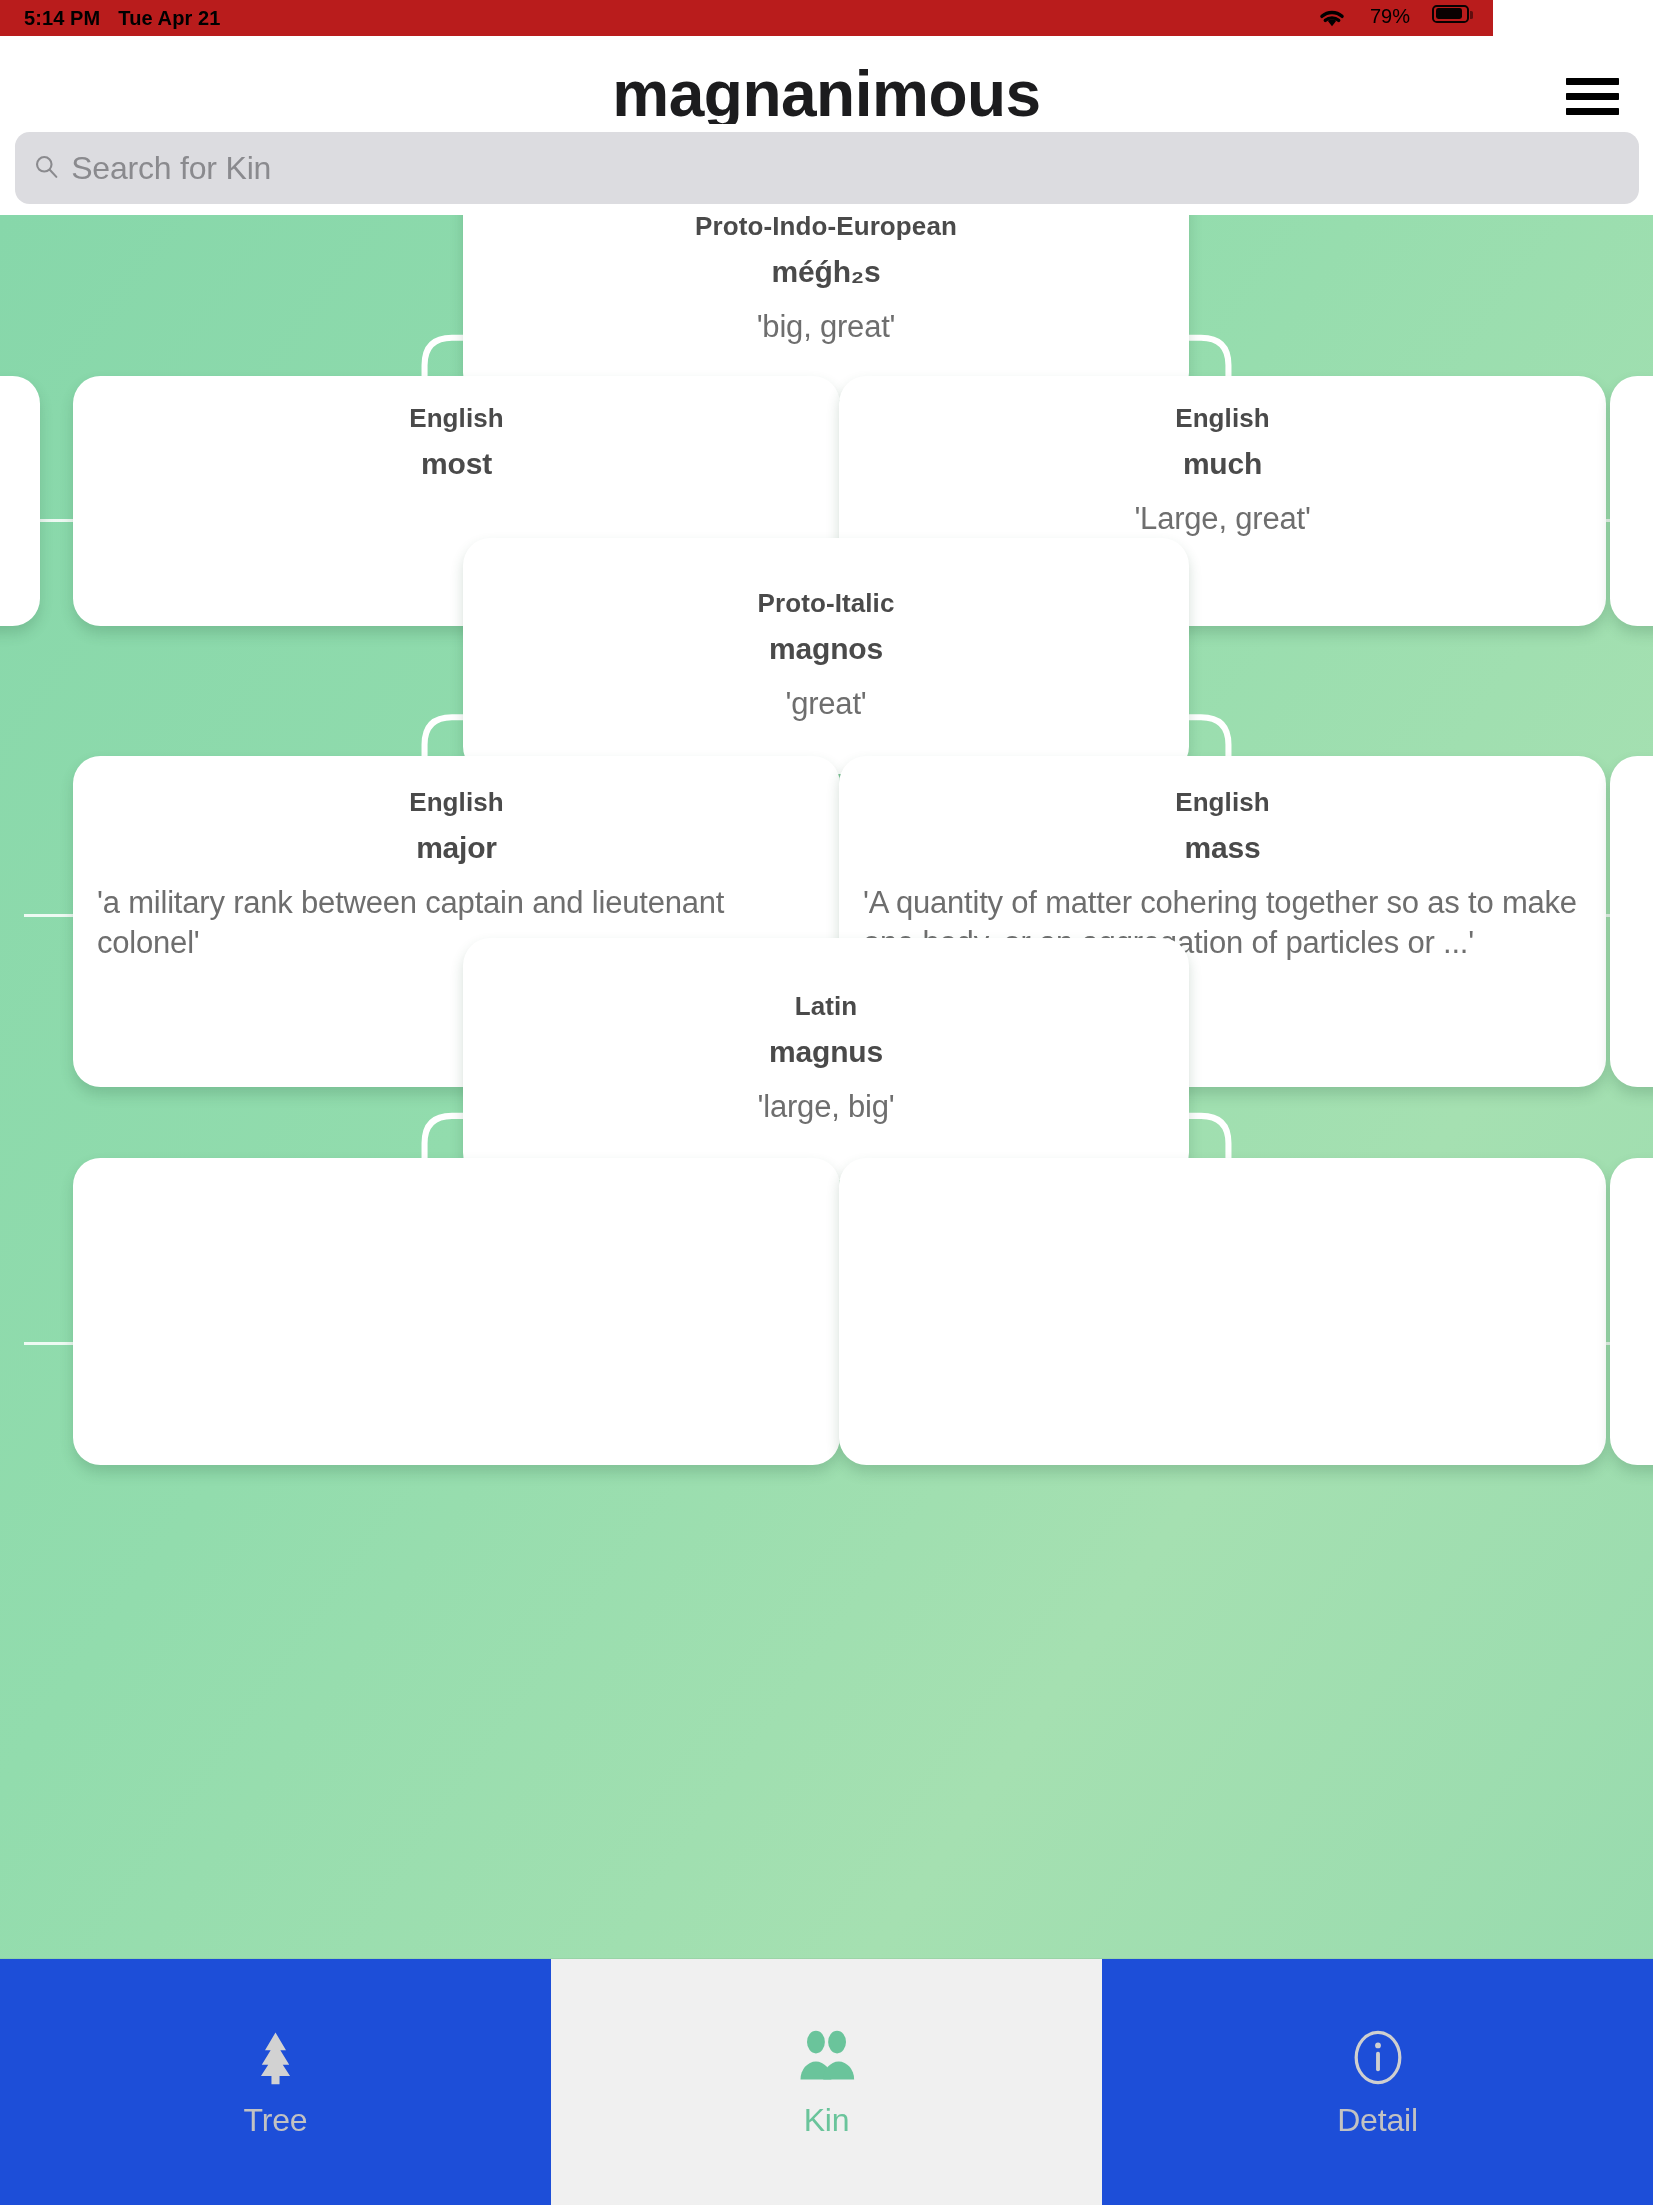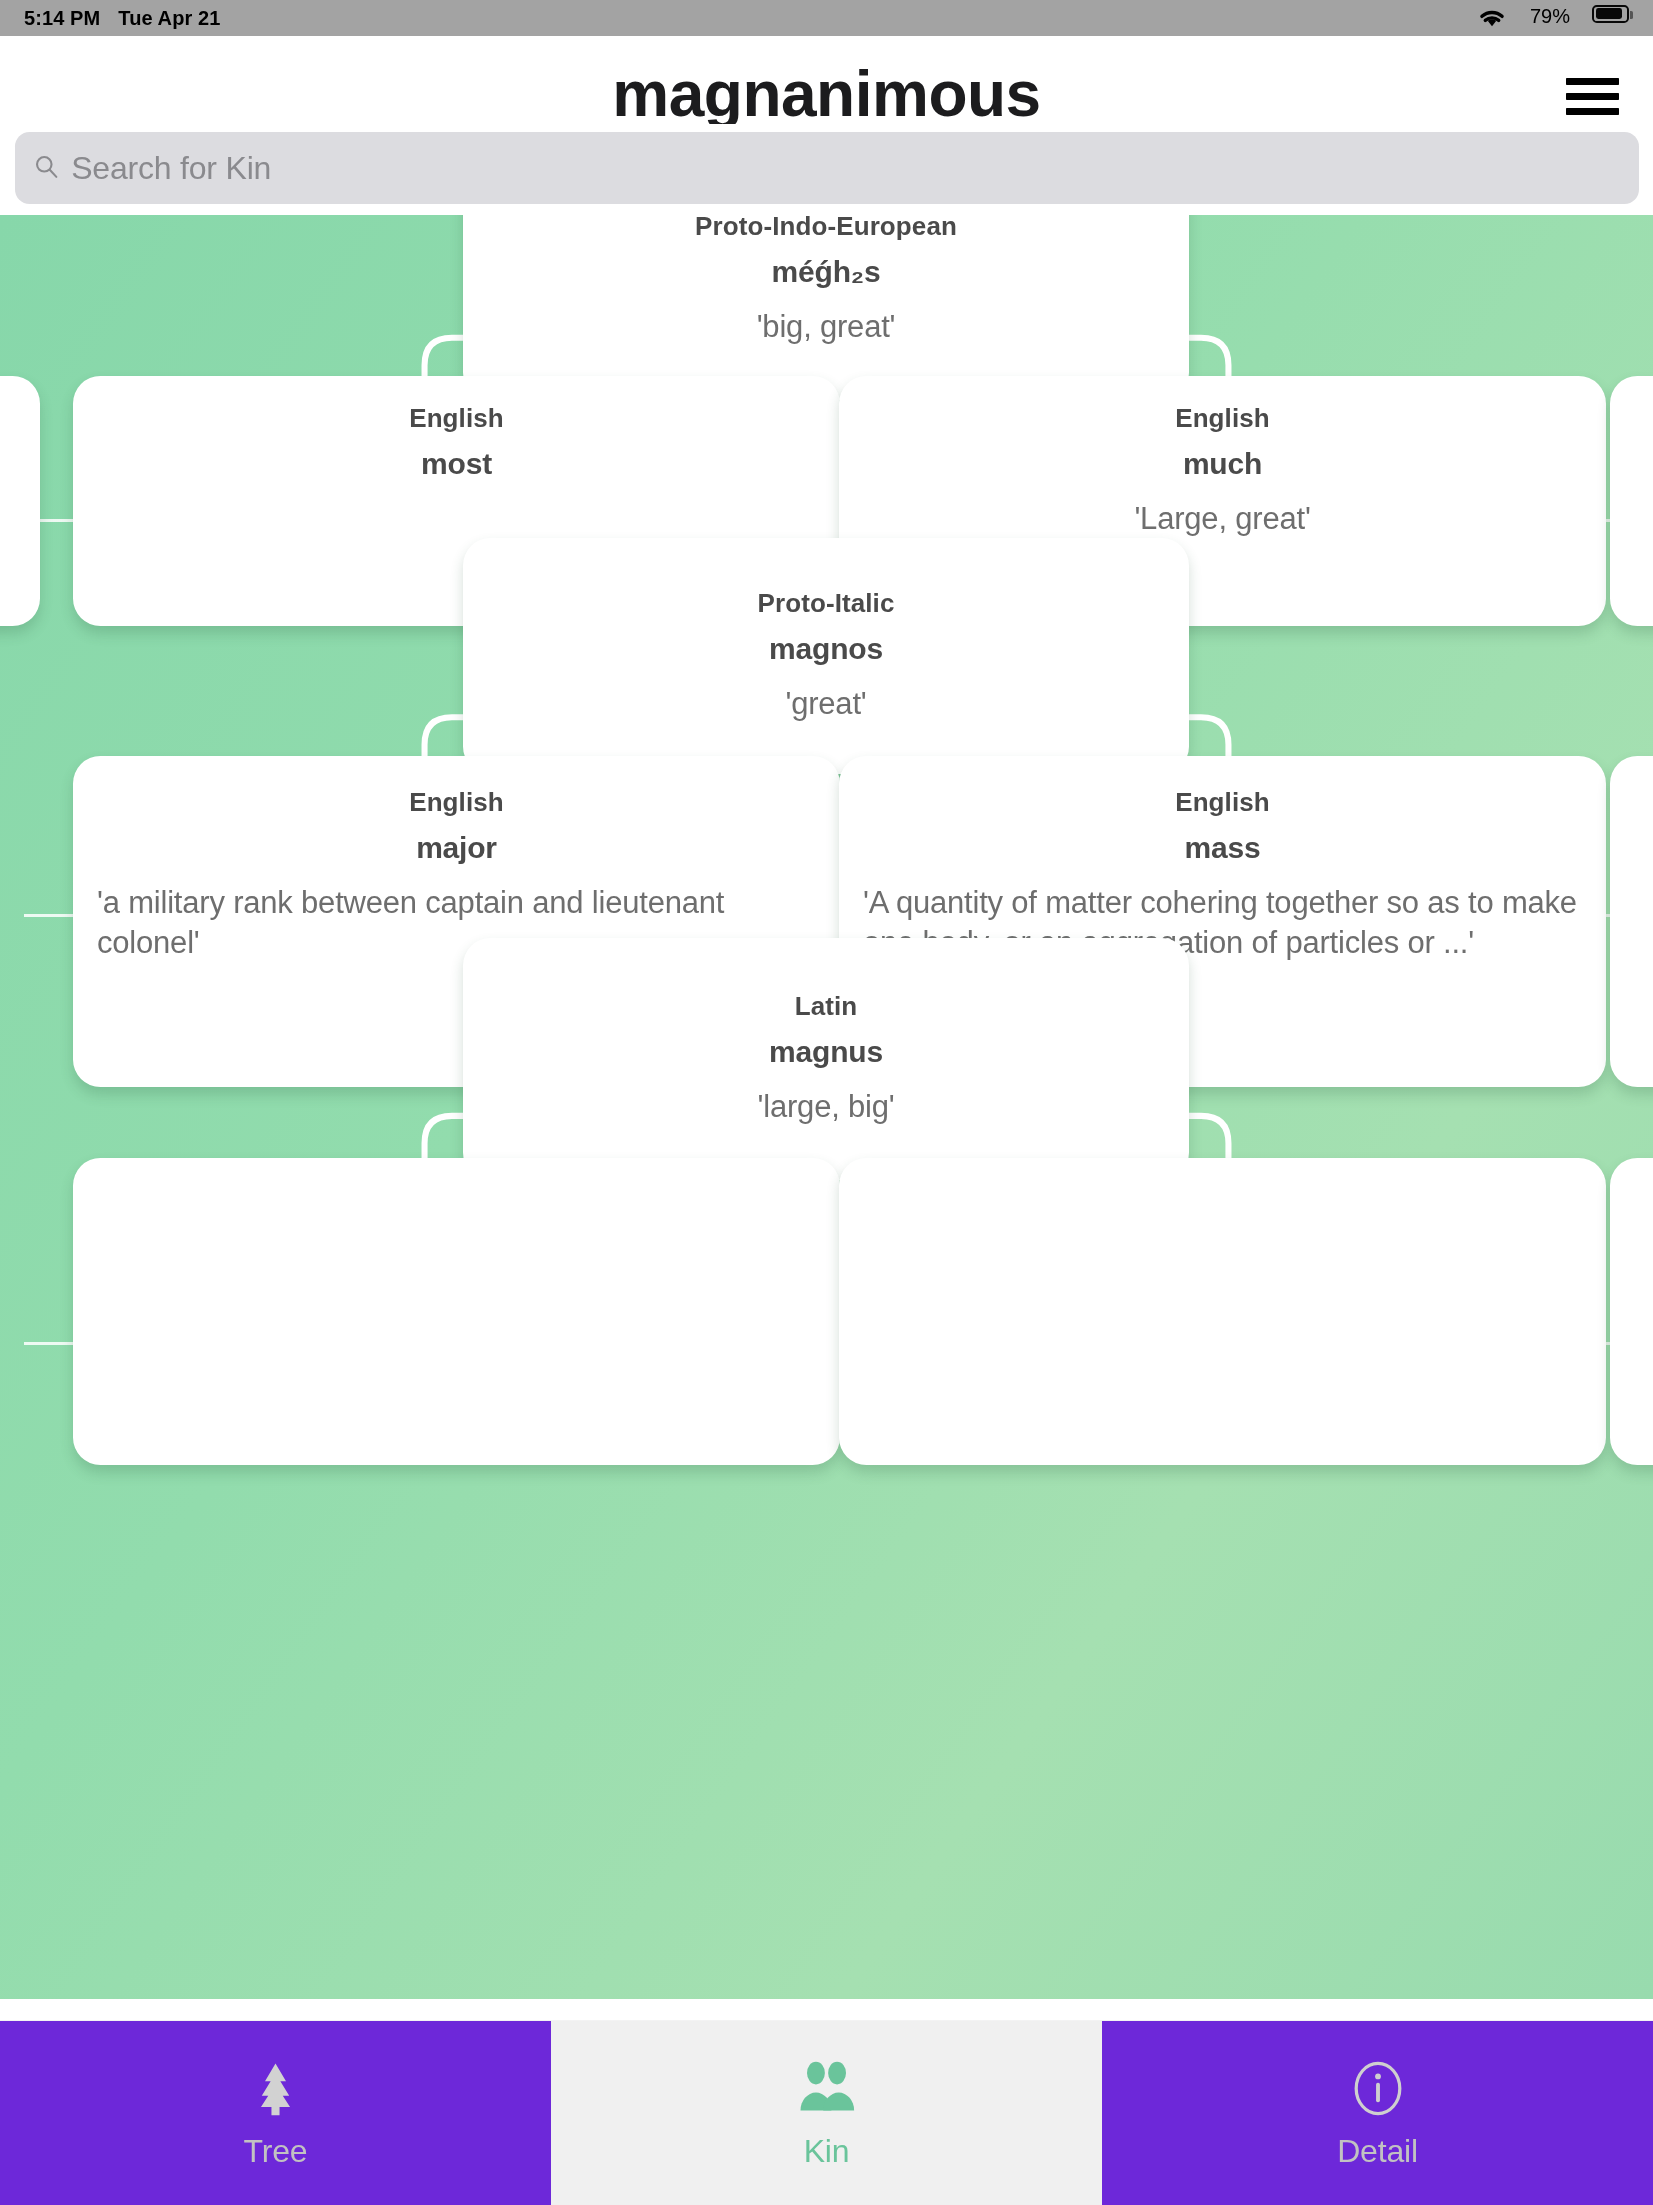--- a/index.html
+++ b/index.html
@@ -5,22 +5,22 @@
   * { margin:0; padding:0; box-sizing:border-box; }
   html, body {
     width:1653px; height:2205px;
     font-family:"Liberation Sans", sans-serif;
     background:#ffffff;
     overflow:hidden;
   }
   #app { position:relative; width:1653px; height:2205px; overflow:hidden; background:#fff; }
 
   
-  .statusbar { position:absolute; left:0; top:0; width:1653px; height:36px;
-    display:flex; align-items:center; padding:0 24px; background:#a3a3a3; z-index:40; }
+  .statusbar { position:absolute; left:0; top:0; width:1493px; height:36px;
+    display:flex; align-items:center; padding:0 24px; background:#b91c1c; z-index:40; }
   .sb-left { display:flex; align-items:center; gap:18px; font-size:20px; font-weight:600; color:#000; letter-spacing:0.1px; }
   .sb-spacer { flex:1; }
   .sb-right { display:flex; gap:22px; }
   .sb-batt-text { font-size:20px; font-weight:500; color:#000; }
   .wifi-ico { display:block; }
   .batt { width:37px; height:18px; border:2px solid #000; border-radius:4.8px; position:relative; opacity:.95; }
   .batt::after { content:""; position:absolute; right:-5.7px; top:4.8px; width:3.2px; height:7.3px;
     background:#000; border-radius:0 1.6px 1.6px 0; opacity:.5; }
   .batt-fill { position:absolute; left:1.6px; top:1.6px; bottom:1.6px; width:79%; background:#000; border-radius:2.4px; }
 
@@ -55,22 +55,22 @@
   .card-lang { font-size:26px; font-weight:700; color:#4a4a4a; letter-spacing:0.1px; text-align:center; }
   .card-word { font-size:30px; font-weight:700; color:#4a4a4a; margin-top:13px; letter-spacing:-0.2px; text-align:center; }
   .card-gloss { font-size:31px; font-weight:400; color:#6e6e6e; margin-top:18px;
     text-align:center; line-height:1.28; letter-spacing:-0.2px; }
   .card-gloss.left { text-align:left; align-self:stretch; }
 
   svg.links { position:absolute; left:0; top:0; width:1653px; height:1784px;
     pointer-events:none; overflow:visible; }
 
   
-  .tabbar { position:absolute; left:0; bottom:0; width:1653px; height:184px;
-    background:#6d28d9; display:flex; z-index:50; box-shadow:0 -0.8px 0 rgba(0,0,0,.06); }
+  .tabbar { position:absolute; left:0; bottom:0; width:1653px; height:246px;
+    background:#1d4ed8; display:flex; z-index:50; box-shadow:0 -0.8px 0 rgba(0,0,0,.06); }
   .tab { flex:1; display:flex; flex-direction:column; align-items:center;
     justify-content:center; gap:13px; cursor:pointer; }
   .tab.selected { background:#f0f0f0; }
   .tab-label { font-size:32px; letter-spacing:-0.2px; }
   .tab .tab-label { color:#c2c2c2; }
   .tab.selected .tab-label { color:#6ac49b; }
   .tab-ico { height:63px; display:flex; align-items:center; justify-content:center; }
 </style>
 </head>
 <body>

